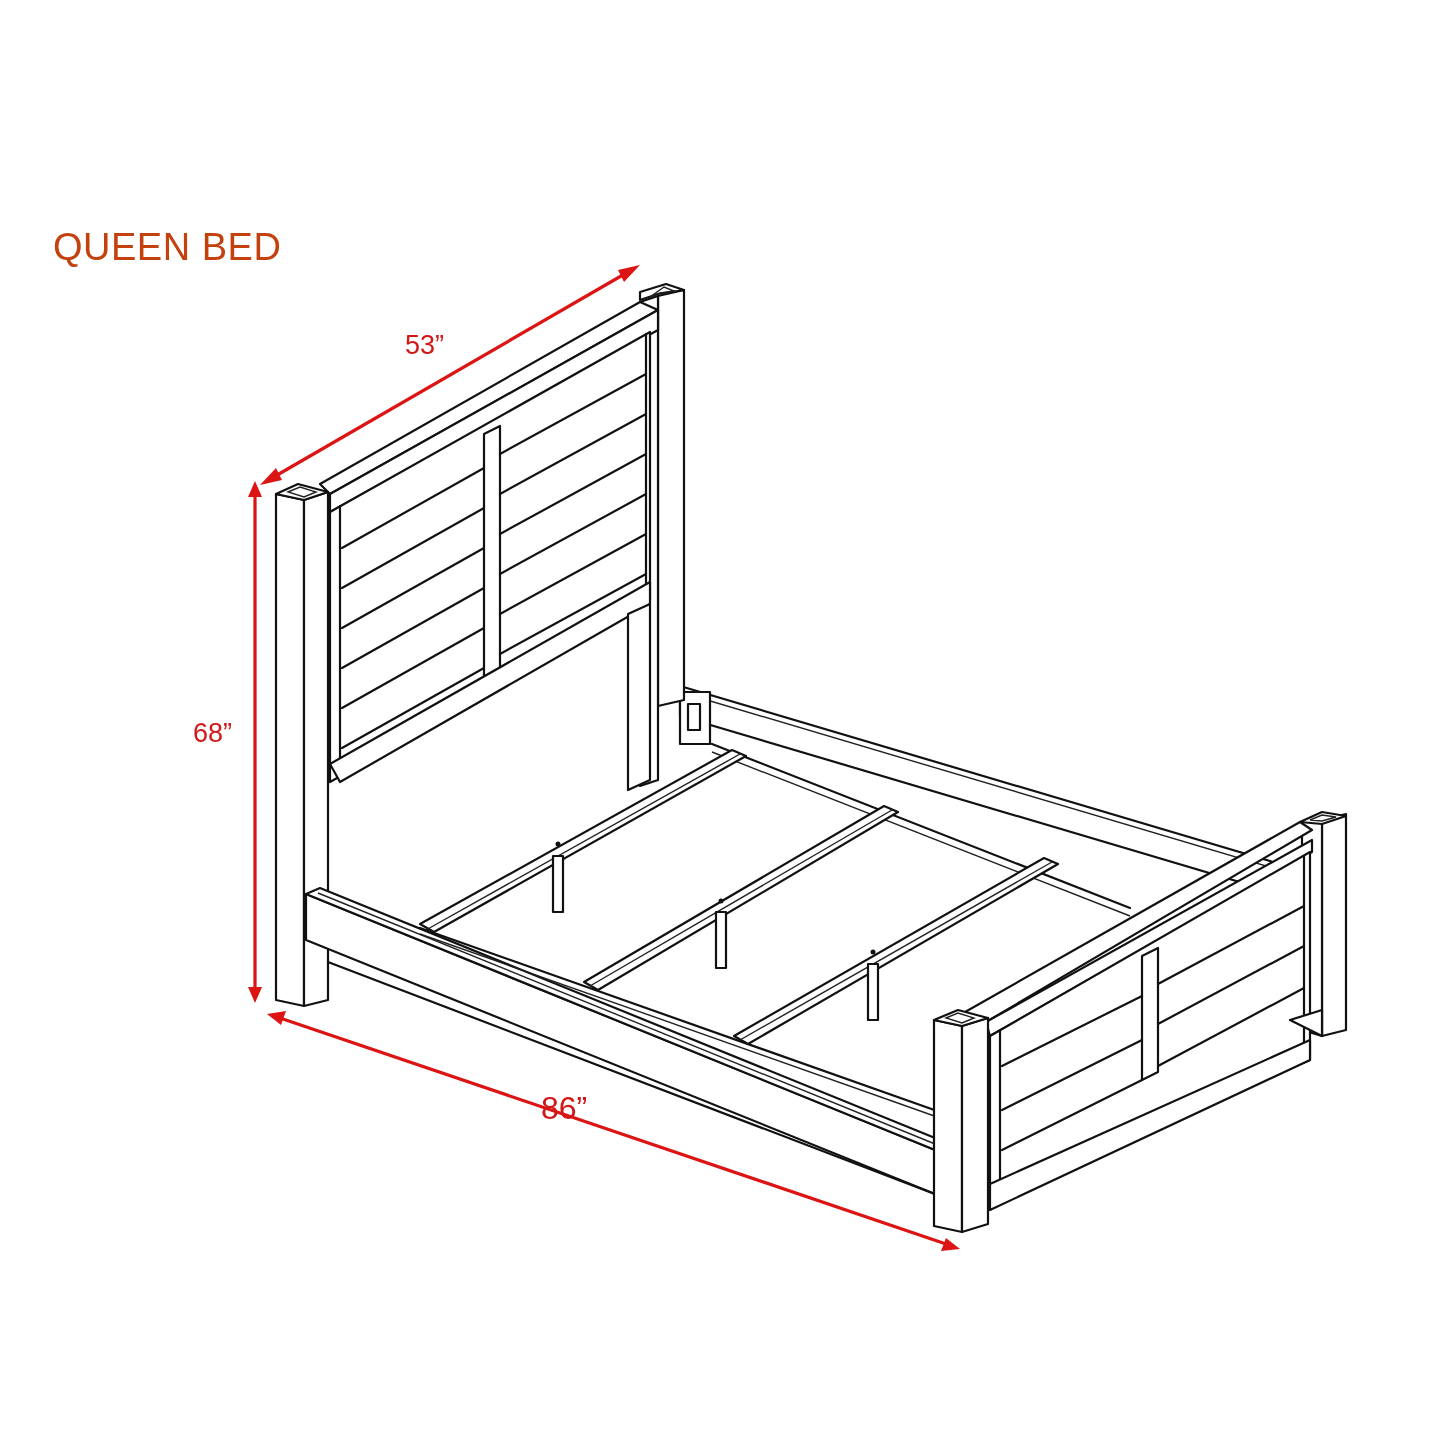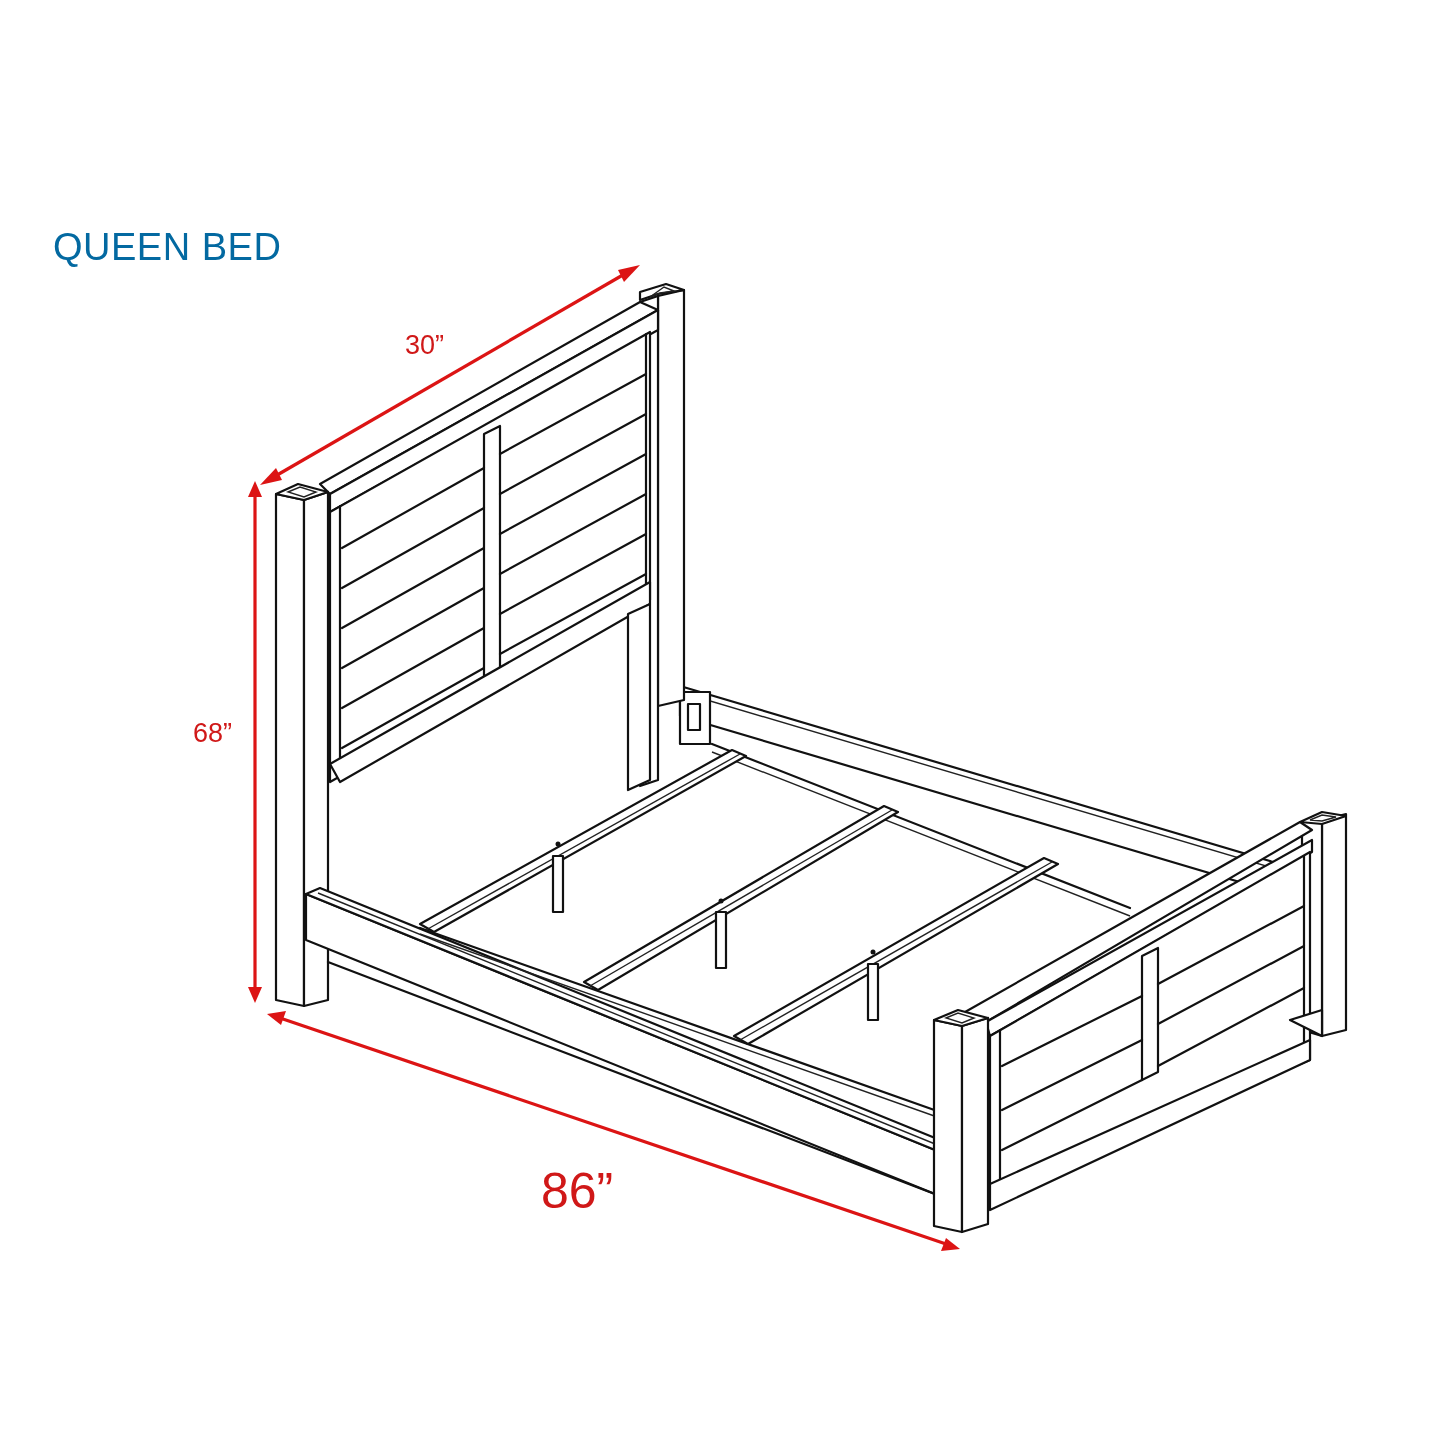--- a/index.html
+++ b/index.html
@@ -1,21 +1,21 @@
 <!DOCTYPE html>
 <html><head>
 <meta charset="utf-8">
 <style>
   html, body { margin: 0; padding: 0; background: #ffffff; }
   body { width: 1445px; height: 1445px; position: relative; overflow: hidden; font-family: "Liberation Sans", "DejaVu Sans", sans-serif; }
-  .title { position: absolute; left: 53px; top: 226px; font-size: 38px; color: #0369a1; letter-spacing: 0.5px; font-family: "Liberation Sans", sans-serif; }
+  .title { position: absolute; left: 53px; top: 226px; font-size: 38px; color: #c2410c; letter-spacing: 0.5px; font-family: "Liberation Sans", sans-serif; }
   .dim-label { position: absolute; color: #d01818; font-family: "Liberation Sans", sans-serif; }
   .dim-width { left: 405px; top: 330px; font-size: 27px; }
   .dim-height { left: 193px; top: 718px; font-size: 27px; }
-  .dim-length { left: 541px; top: 1162px; font-size: 50px; }
+  .dim-length { left: 541px; top: 1090px; font-size: 32px; }
   svg.drawing { position: absolute; left: 0; top: 0; }
   .ln { stroke: #111; stroke-width: 2.2; fill: none; stroke-linejoin: round; stroke-linecap: round; }
   .thin { stroke: #222; stroke-width: 1.4; fill: none; }
   .fillw { fill: #ffffff; }
   .red { stroke: #dc1414; stroke-width: 3.2; fill: none; }
   .redhead { fill: #dc1414; }
 </style>
 </head>
 <body>
 
@@ -144,15 +144,15 @@
     <polygon class="redhead" points="255,481 248,497 262,497"></polygon>
     <polygon class="redhead" points="255,1003 248,987 262,987"></polygon>
   </g>
   <g>
     <line class="red" x1="280" y1="1018" x2="946" y2="1244"></line>
     <polygon class="redhead" points="267,1014 286,1011 281,1025"></polygon>
     <polygon class="redhead" points="960,1249 941,1251 946,1238"></polygon>
   </g>
 </svg>
 
-<div class="dim-label dim-width">30”</div>
+<div class="dim-label dim-width">53”</div>
 <div class="dim-label dim-height">68”</div>
 <div class="dim-label dim-length">86”</div>
 
 </body></html>

